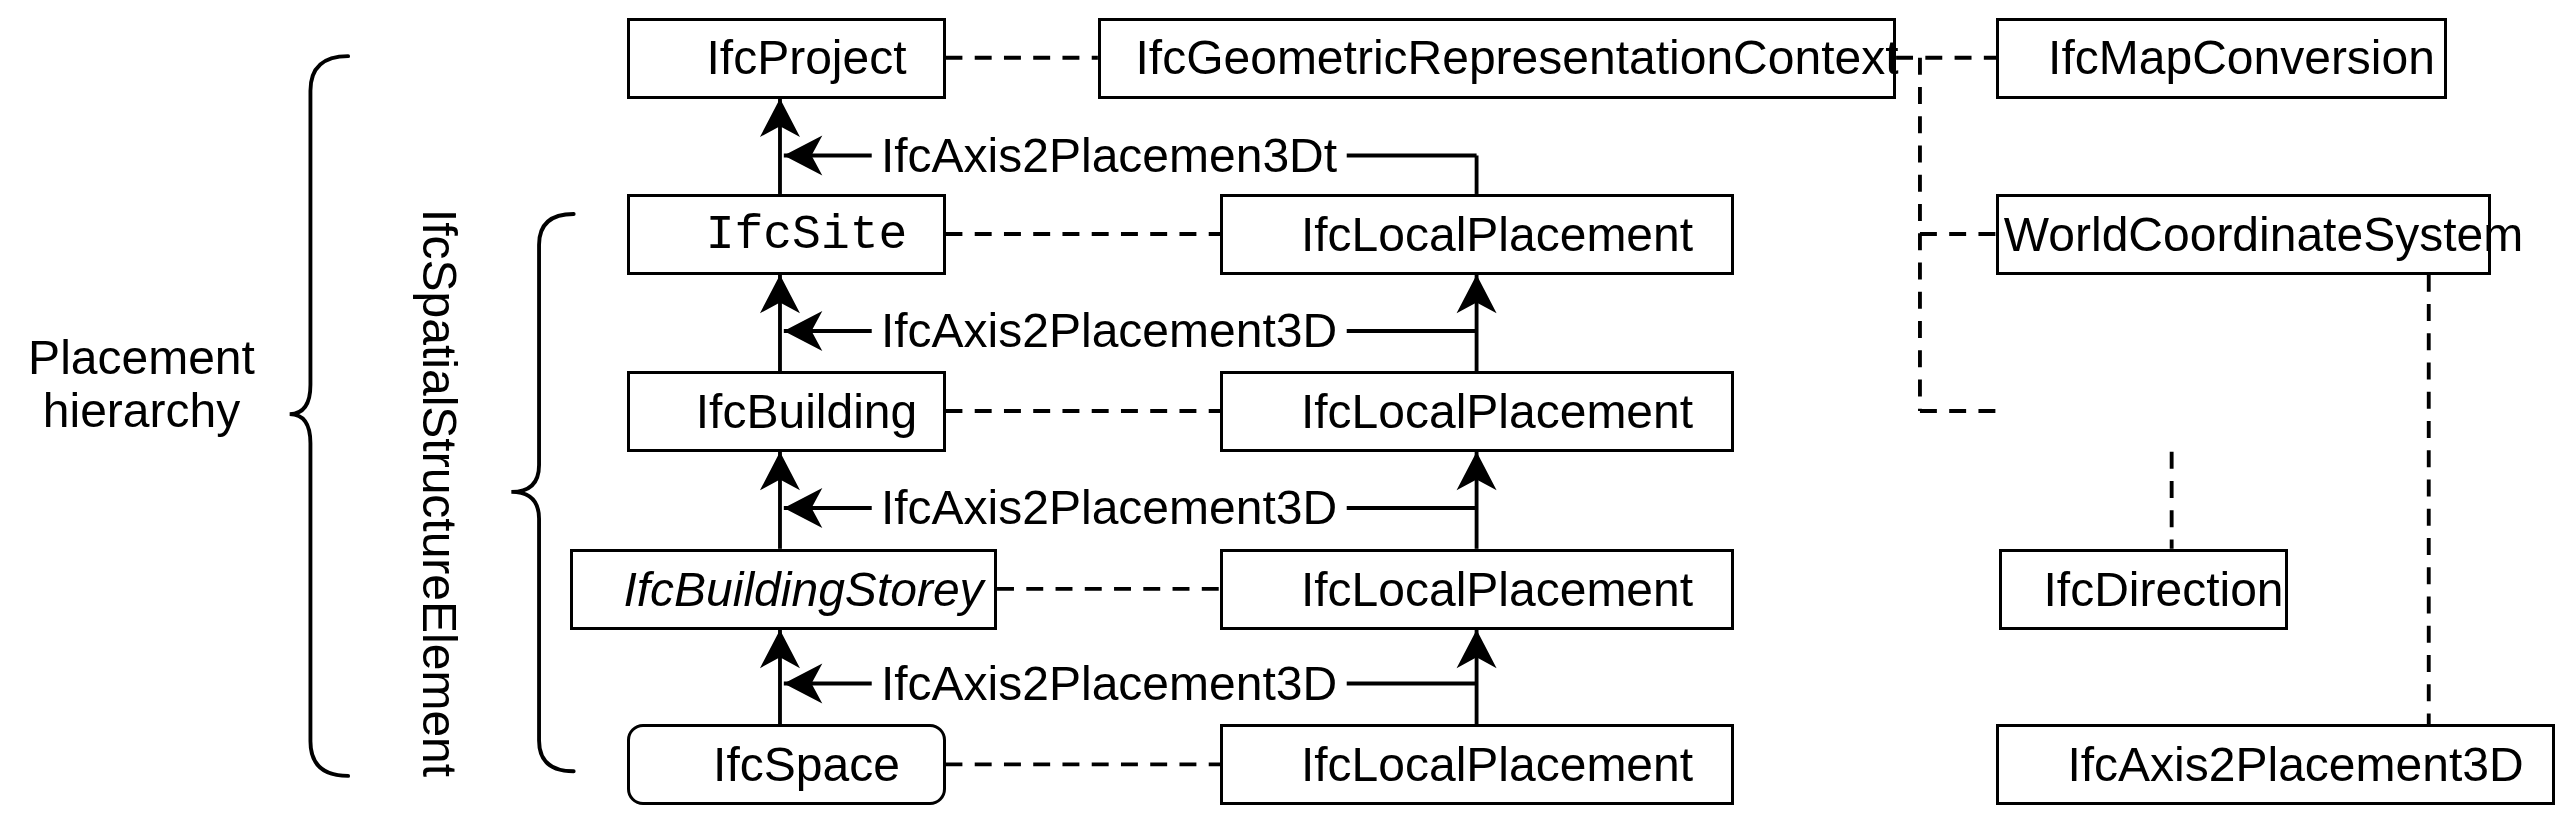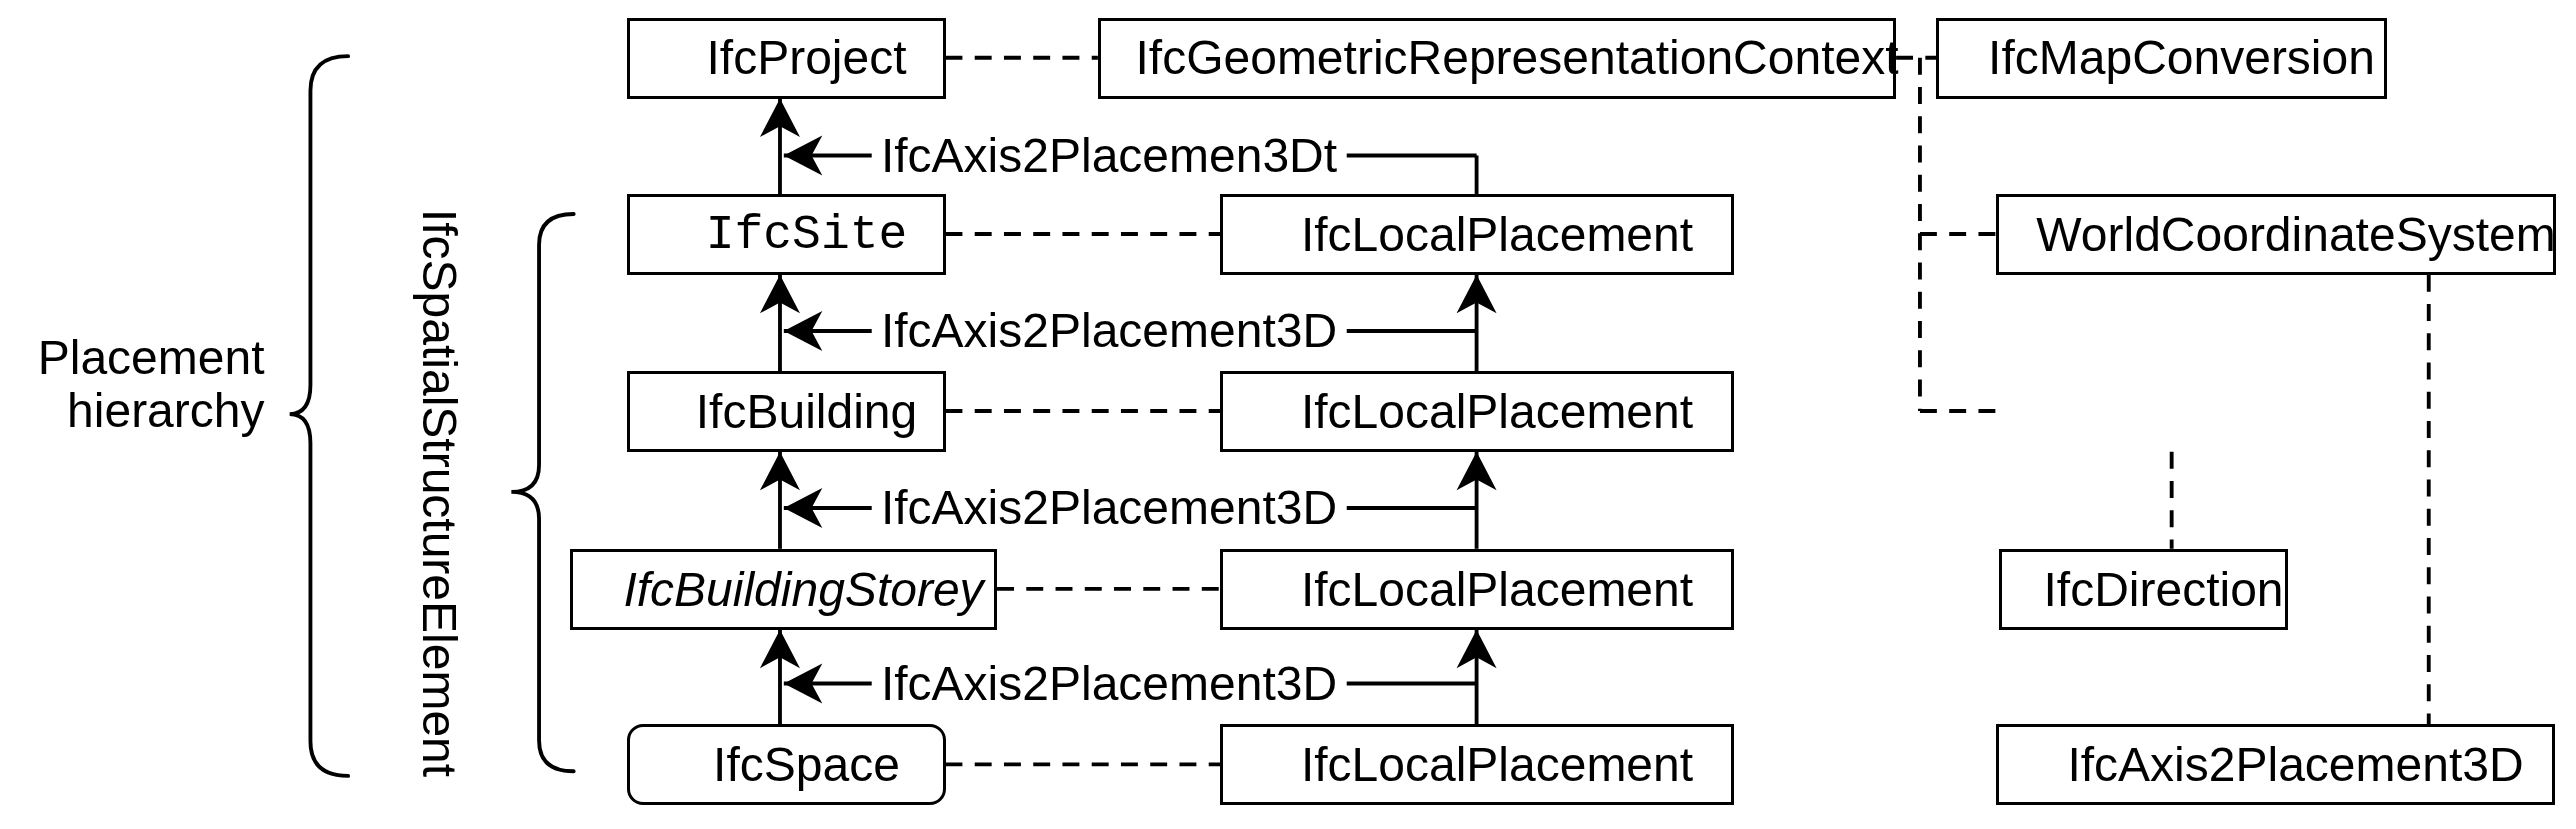--- a/index.html
+++ b/index.html
@@ -34,21 +34,21 @@
     padding: 0 9.2px;
     font-size: 48px;
     line-height: 1;
     white-space: nowrap;
     text-align: center;
   }
   .side-label {
     position: absolute;
     font-size: 48px;
     line-height: 53px;
-    text-align: right;
+    text-align: center;
     white-space: pre-line;
   }
   .vertical-label {
     position: absolute;
     transform: translate(-50%, -50%) rotate(90deg);
     transform-origin: center center;
     font-size: 48px;
     line-height: 1;
     white-space: nowrap;
   }
@@ -113,25 +113,25 @@
     </g>
   </svg>
 
   <div class="side-label" style="left:18.5px; top:331px; width:246px;">Placement
 hierarchy</div>
 
   <div class="vertical-label" style="left:439px; top:493px;">IfcSpatialStructureElement</div>
 
   <div class="node" style="left:627px; top:17.7px; width:319px; height:81px;">IfcProject</div>
   <div class="node" style="left:1098px; top:17.7px; width:798px; height:81px;">IfcGeometricRepresentationContext</div>
-  <div class="node" style="left:1936px; top:17.7px; width:451px; height:81px;">IfcMapConversion</div>
+  <div class="node" style="left:1996px; top:17.7px; width:451px; height:81px;">IfcMapConversion</div>
 
   <div class="node" style="left:627px; top:194px; width:319px; height:81px;font-family:Liberation Mono, monospace;">IfcSite</div>
   <div class="node" style="left:1220px; top:194px; width:514px; height:81px;">IfcLocalPlacement</div>
-  <div class="node" style="left:1996px; top:194px; width:560px; height:81px;">WorldCoordinateSystem</div>
+  <div class="node" style="left:1996px; top:194px; width:495px; height:81px;">WorldCoordinateSystem</div>
 
   <div class="node" style="left:627px; top:371px; width:319px; height:81px;">IfcBuilding</div>
   <div class="node" style="left:1220px; top:371px; width:514px; height:81px;">IfcLocalPlacement</div>
 
   <div class="node" style="left:570px; top:549px; width:427px; height:81px;font-style:italic;">IfcBuildingStorey</div>
   <div class="node" style="left:1220px; top:549px; width:514px; height:81px;">IfcLocalPlacement</div>
   <div class="node" style="left:1999px; top:549px; width:289px; height:81px;">IfcDirection</div>
 
   <div class="node" style="left:627px; top:724px; width:319px; height:81px;border-radius:16px;">IfcSpace</div>
   <div class="node" style="left:1220px; top:724px; width:514px; height:81px;">IfcLocalPlacement</div>

